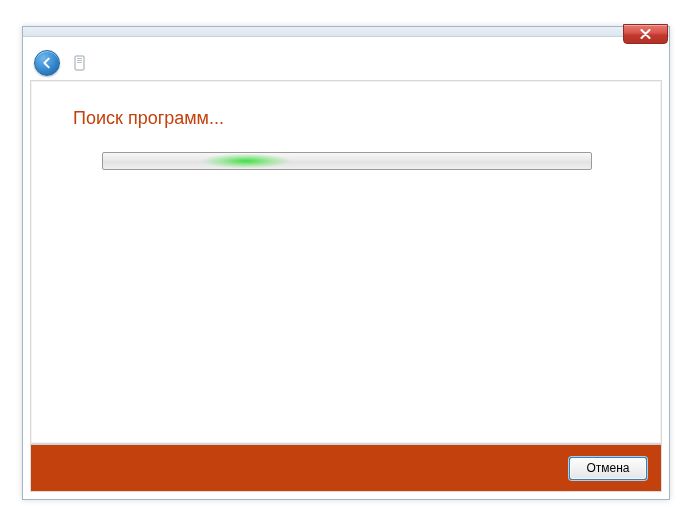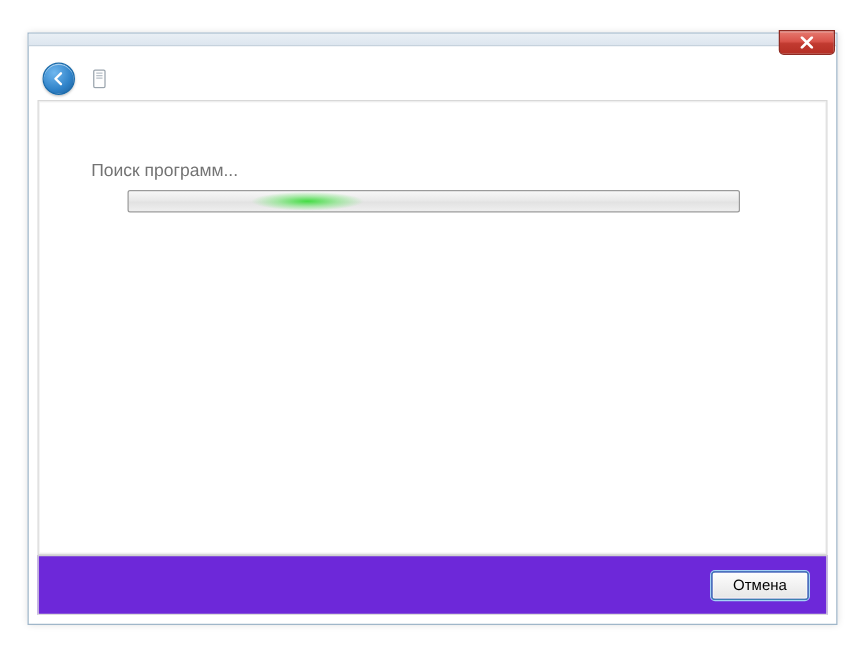--- a/index.html
+++ b/index.html
@@ -88,23 +88,23 @@
     top: 80px;
     width: 632px;
     height: 364px;
     background: #fff;
     border: 1px solid #d8d8d8;
     box-shadow: 0 0 0 1px #f3f3f3 inset;
   }
   .progress-heading {
     position: absolute;
     left: 73px;
-    top: 128px;
-    font-size: 14px;
-    color: #737373;
+    top: 108px;
+    font-size: 18px;
+    color: #c2410c;
   }
   .progress-bar {
     position: absolute;
     left: 102px;
     top: 152px;
     width: 490px;
     height: 18px;
     border: 1px solid #9a9a9a;
     border-radius: 2px;
     background: linear-gradient(to bottom, #f7f7f7 0%, #e9e9e9 45%, #e2e2e2 55%, #efefef 100%);
@@ -123,21 +123,21 @@
   @keyframes marquee {
     0%   { left: -120px; }
     100% { left: 500px; }
   }
   .footer-panel {
     position: absolute;
     left: 30px;
     top: 444px;
     width: 632px;
     height: 48px;
-    background: #6d28d9;
+    background: #c2410c;
     border: 1px solid #dcdcdc;
     border-top: 1px solid #d0d0d0;
     display: flex;
     align-items: center;
     justify-content: flex-end;
     padding-right: 14px;
   }
   .btn {
     min-width: 78px;
     height: 23px;

